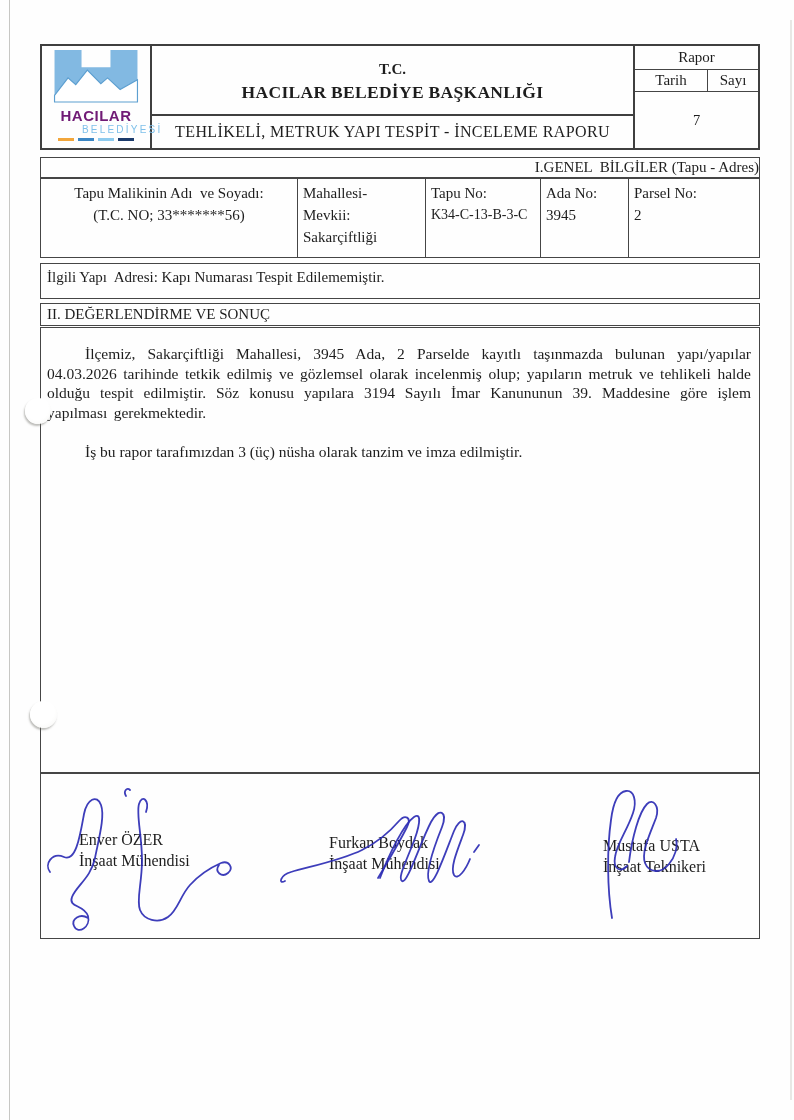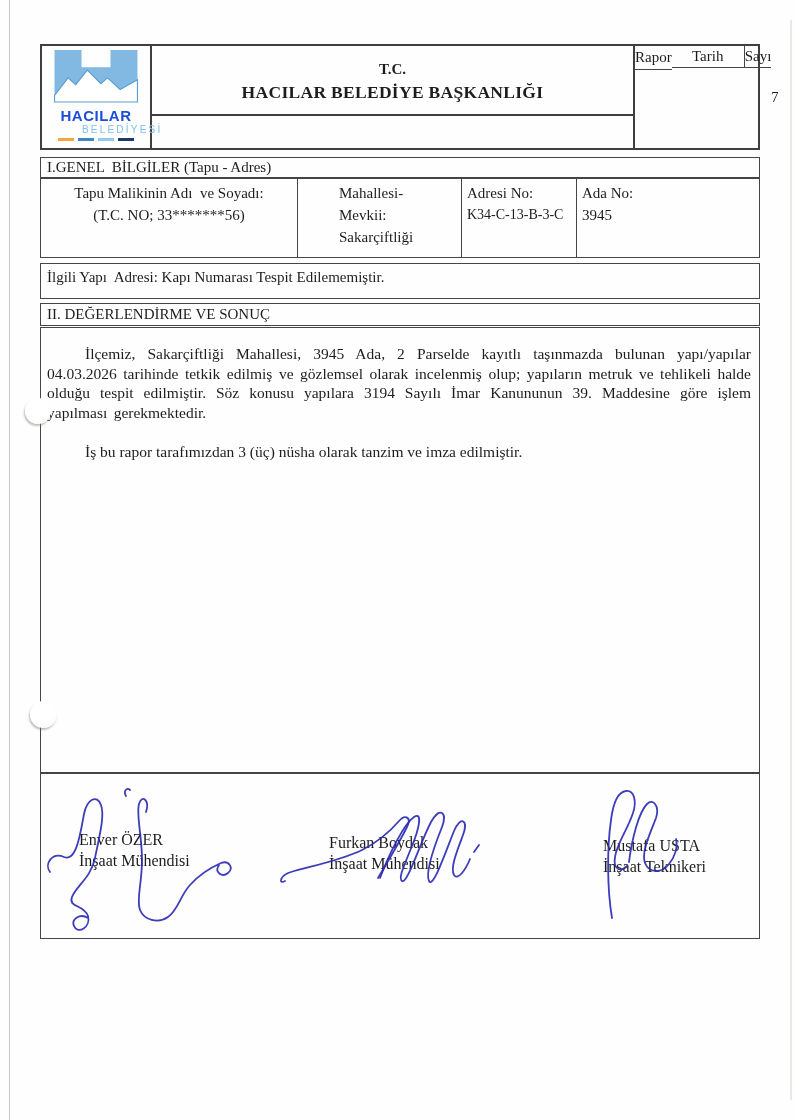--- a/index.html
+++ b/index.html
@@ -25,41 +25,41 @@
 
   .title-cell { flex:1; position:relative; }
   .tc-line { position:absolute; top:15px; left:0; width:100%; text-align:center;
     font-weight:bold; font-size:15px; }
   .muni-line { position:absolute; top:36px; left:0; width:100%; text-align:center;
     font-weight:bold; font-size:17.5px; letter-spacing:.3px; }
   .title-divider { position:absolute; top:68px; left:0; right:0; border-top:2px solid #3f3f3f; }
   .subtitle-line { position:absolute; top:77px; left:0; width:100%; text-align:center;
     font-size:16px; letter-spacing:.4px; }
 
-  .rapor-cell { width:125px; border-left:2px solid #3f3f3f; display:flex; flex-direction:row;
+  .rapor-cell { width:125px; border-left:2px solid #3f3f3f; display:flex; flex-direction:column;
     font-size:15px; }
   .rapor-h { height:24px; display:flex; align-items:center; justify-content:center;
     border-bottom:1.5px solid #454545; }
   .rapor-sub { height:22px; display:flex; border-bottom:1.5px solid #454545; }
   .rapor-sub > div, .rapor-vals > div { display:flex; align-items:center; justify-content:center; }
   .col-tarih { width:73px; border-right:1.5px solid #454545; }
   .col-sayi { flex:1; }
   .rapor-vals { flex:1; display:flex; font-size:14.5px; }
 
   
   .sec-bar { position:absolute; left:40px; width:720px; border:1.5px solid #454545;
     font-size:15px; padding-left:6px; background:transparent; }
-  #sec1-box { top:157px; height:21px; line-height:18px; }
+  #sec1-box { top:157px; height:21px; line-height:18px;text-align:right; }
   #sec2-box { top:303px; height:23px; line-height:20px; }
 
   .info-box { position:absolute; left:40px; top:178px; width:720px; height:80px;
     border:1.5px solid #454545; display:flex; font-size:15px; }
   .info-cell { padding:3px 5px; line-height:22px; border-right:1.5px solid #454545; }
   .info-cell:last-child { border-right:none; }
-  .ic-1 { width:257px;text-align:center; } .ic-2 { width:128px;margin-left:36px; } .ic-3 { width:115px; }
+  .ic-1 { width:257px;text-align:center; } .ic-2 { width:128px; } .ic-3 { width:115px; }
   .ic-4 { width:88px; } .ic-5 { flex:1; }
   .ic-3 .val { font-size:14px; }
   .indent-sm { padding-left:2px; }
 
   .addr-box { position:absolute; left:40px; top:263px; width:720px; height:36px;
     border:1.5px solid #454545; padding:5px 6px; font-size:15px; }
 
   .body-box { position:absolute; left:40px; top:327px; width:720px; height:446px;
     border:1.5px solid #454545; }
   .body-box p { font-size:15.5px; line-height:19.5px; }
@@ -92,34 +92,35 @@
   <div class="scan-edge-right"></div>
 
   <div class="header-box">
     <div class="logo-cell">
       <svg width="88" height="54" viewBox="0 0 90 56">
         <g style="fill: rgb(130, 185, 226);">
           <path d="M2,1 H30 V19 H60 V1 H88 V55 H2 Z"></path>
         </g>
         <path d="M2,48 L16,30 L24,37 L36,22 L50,36 L57,30 L70,42 L88,32 L88,55 L2,55 Z" fill="#ffffff" stroke="#5d9fd0" stroke-width="1.2"></path>
       </svg>
-      <div class="logo-name" style="color: #1d4ed8;">HACILAR</div>
+      <div class="logo-name" style="color: #701a75;">HACILAR</div>
       <div class="logo-sub" style="color: rgb(127, 192, 234); padding-left: 40px;">BELEDİYESİ</div>
       <div class="logo-bars">
         <span style="background: rgb(242, 166, 59);"></span>
         <span style="background: rgb(59, 134, 196);"></span>
         <span style="background: rgb(142, 203, 238);"></span>
         <span style="background: rgb(27, 58, 107);"></span>
       </div>
     </div>
 
     <div class="title-cell">
       <div class="tc-line">T.C.</div>
       <div class="muni-line">HACILAR BELEDİYE BAŞKANLIĞI</div>
       <div class="title-divider"></div>
+      <div class="subtitle-line">TEHLİKELİ, METRUK YAPI TESPİT - İNCELEME RAPORU</div>
     </div>
 
     <div class="rapor-cell">
       <div class="rapor-h">Rapor</div>
       <div class="rapor-sub">
         <div class="col-tarih">Tarih</div>
         <div class="col-sayi">Sayı</div>
       </div>
       <div class="rapor-vals">
         <div class="col-sayi">7</div>
@@ -133,26 +134,30 @@
     <div class="info-cell ic-1">
       <div class="pre">Tapu Malikinin Adı  ve Soyadı:</div>
       <div>(T.C. NO; 33*******56)</div>
     </div>
     <div class="info-cell ic-2">
       <div>Mahallesi-</div>
       <div>Mevkii:</div>
       <div>Sakarçiftliği</div>
     </div>
     <div class="info-cell ic-3">
-      <div>Adresi No:</div>
+      <div>Tapu No:</div>
       <div class="val">K34-C-13-B-3-C</div>
     </div>
     <div class="info-cell ic-4">
       <div>Ada No:</div>
       <div>3945</div>
+    </div>
+    <div class="info-cell ic-5">
+      <div>Parsel No:</div>
+      <div>2</div>
     </div>
   </div>
 
   <div class="addr-box pre">İlgili Yapı  Adresi: Kapı Numarası Tespit Edilememiştir.</div>
 
   <div class="sec-bar" id="sec2-box">II. DEĞERLENDİRME VE SONUÇ</div>
 
   <div class="body-box">
     <p class="para-1">İlçemiz, Sakarçiftliği Mahallesi, 3945 Ada, 2 Parselde kayıtlı taşınmazda bulunan yapı/yapılar 04.03.2026 tarihinde tetkik edilmiş ve gözlemsel olarak incelenmiş olup; yapıların metruk ve tehlikeli halde olduğu tespit edilmiştir. Söz konusu yapılara 3194 Sayılı İmar Kanununun 39. Maddesine göre işlem yapılması gerekmektedir.</p>
     <p class="para-2">İş bu rapor tarafımızdan 3 (üç) nüsha olarak tanzim ve imza edilmiştir.</p>

